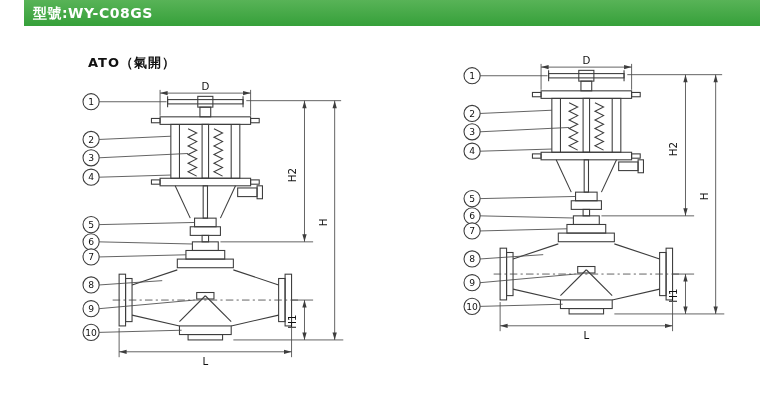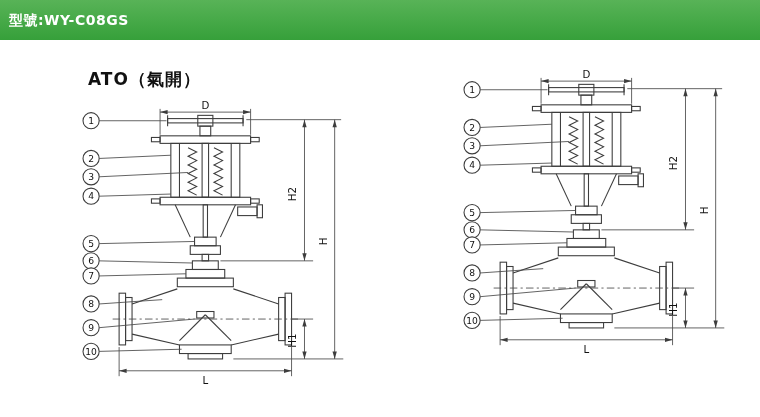--- a/index.html
+++ b/index.html
@@ -3,35 +3,36 @@
 <meta charset="utf-8">
 <style>
   * { margin:0; padding:0; box-sizing:border-box; }
   html,body { width:760px; height:417px; }
   body {
     background:#ffffff;
     font-family:"DejaVu Sans","Liberation Sans",sans-serif;
     overflow:hidden;
   }
   .topbar {
-    height:40px;
+    height:26px;
     background:linear-gradient(#58b357,#36a03a);
     display:flex; align-items:center;
     padding:0 9px;
+    margin-left:24px;
   }
   .model {
     color:#ffffff; font-size:14px; font-weight:bold; letter-spacing:.5px;
     line-height:26px; white-space:nowrap;
   }
   .content {
     display:flex; gap:90px;
     padding:28px 0 0 76px;
   }
   .diagram-title {
-    font-size:17px; font-weight:bold; color:#111;
+    font-size:13px; font-weight:bold; color:#111;
     letter-spacing:1px; margin:0 0 8px 12px;
   }
   .valve { display:block; }
   
   .ln rect, .ln line, .ln polyline { fill:none; stroke:#3d3d3d; stroke-width:1; }
   .cl  { fill:none; stroke:#4a4a4a; stroke-width:.8; stroke-dasharray:7 3 2 3; }
   .dim line { fill:none; stroke:#4a4a4a; stroke-width:.8; }
   .ldr { fill:none; stroke:#4a4a4a; stroke-width:.8; }
   .arw polygon { fill:#3d3d3d; stroke:none; }
   .dtx { font-size:9.5px; fill:#111; text-anchor:middle; font-family:"DejaVu Sans",sans-serif; }

